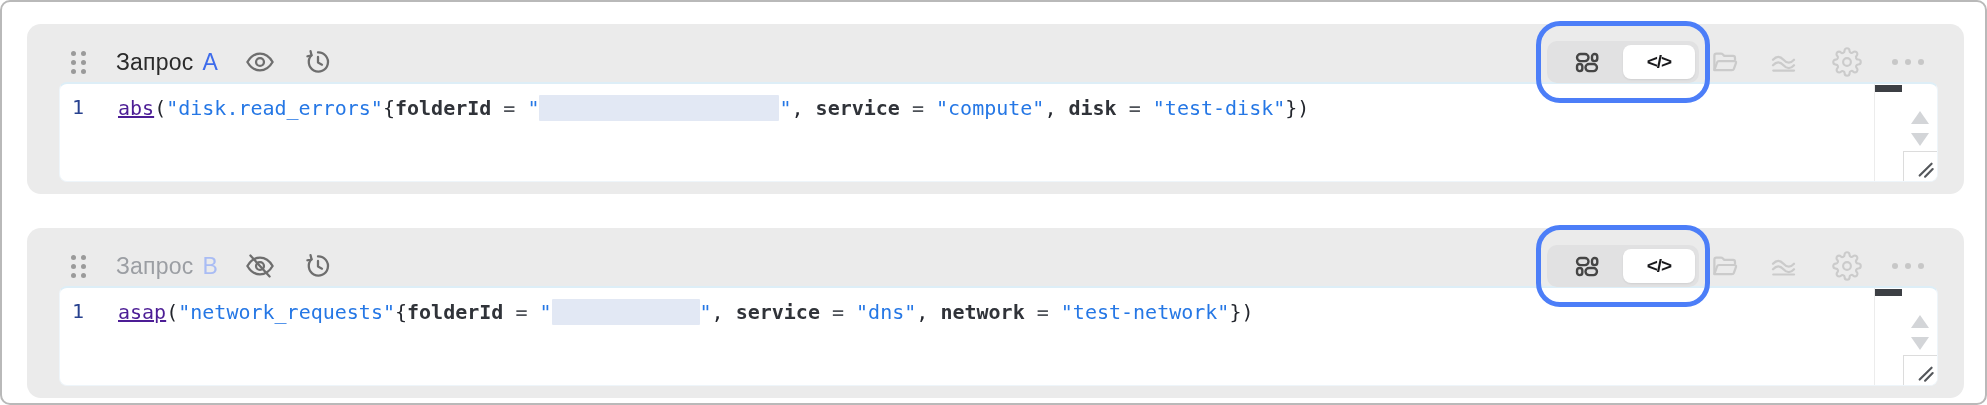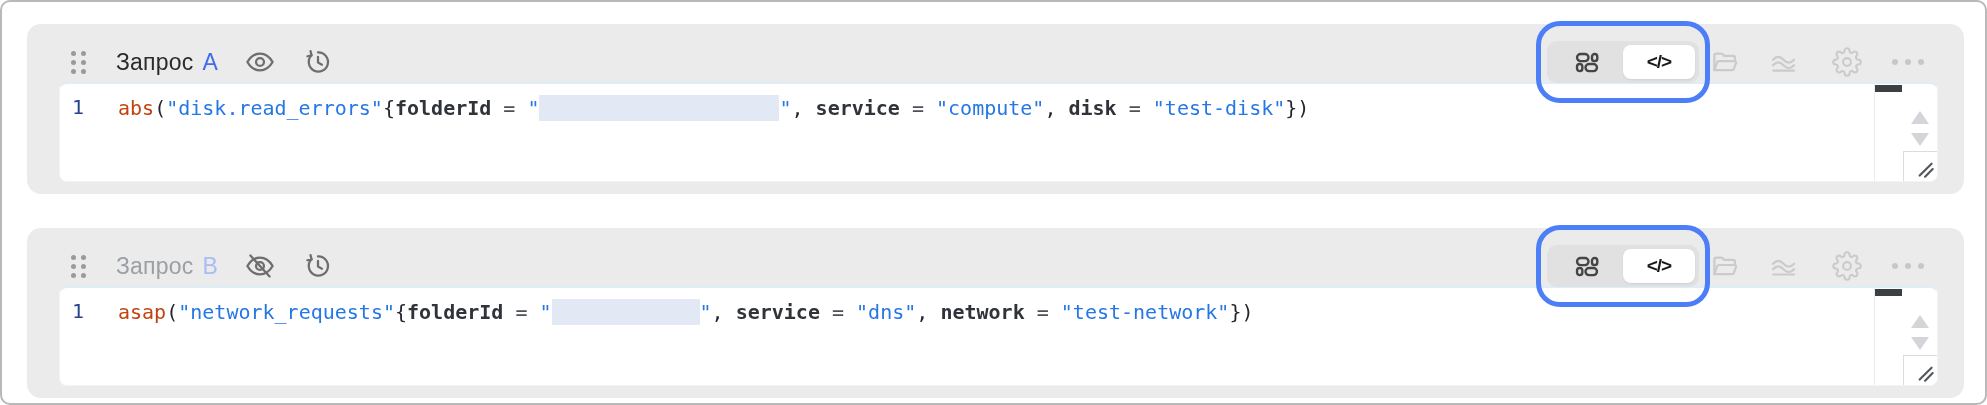--- a/index.html
+++ b/index.html
@@ -103,21 +103,21 @@
     padding: 11px 0 0 12px;
     font-family: "DejaVu Sans Mono", monospace;
     font-size: 20px; color: #27418f;
   }
   .code-line {
     position: absolute; left: 58px; top: 11px; right: 80px;
     font-family: "DejaVu Sans Mono", monospace;
     font-size: 20px; line-height: 27px;
     white-space: nowrap;
   }
-  .tk-fn  { color: #c2410c; }
+  .tk-fn  { color: #4c1d95; text-decoration: underline; }
   .tk-str { color: #2577e5; }
   .tk-p   { color: #23262d; }
   .tk-key { color: #303339; font-weight: bold; }
   .tk-op  { color: #4d5157; }
   .tk-redacted {
     display: inline-block; height: 26px; background: #e2e8f4;
     vertical-align: -6px; border-radius: 1px;
   }
   .v-sep { position: absolute; top: 0; bottom: 0; right: 62px; width: 1px; background: #ececec; }
   .scroll-thumb { position: absolute; right: 35px; top: 1px; width: 27px; height: 7px; background: #3c3f44; cursor: pointer; }

